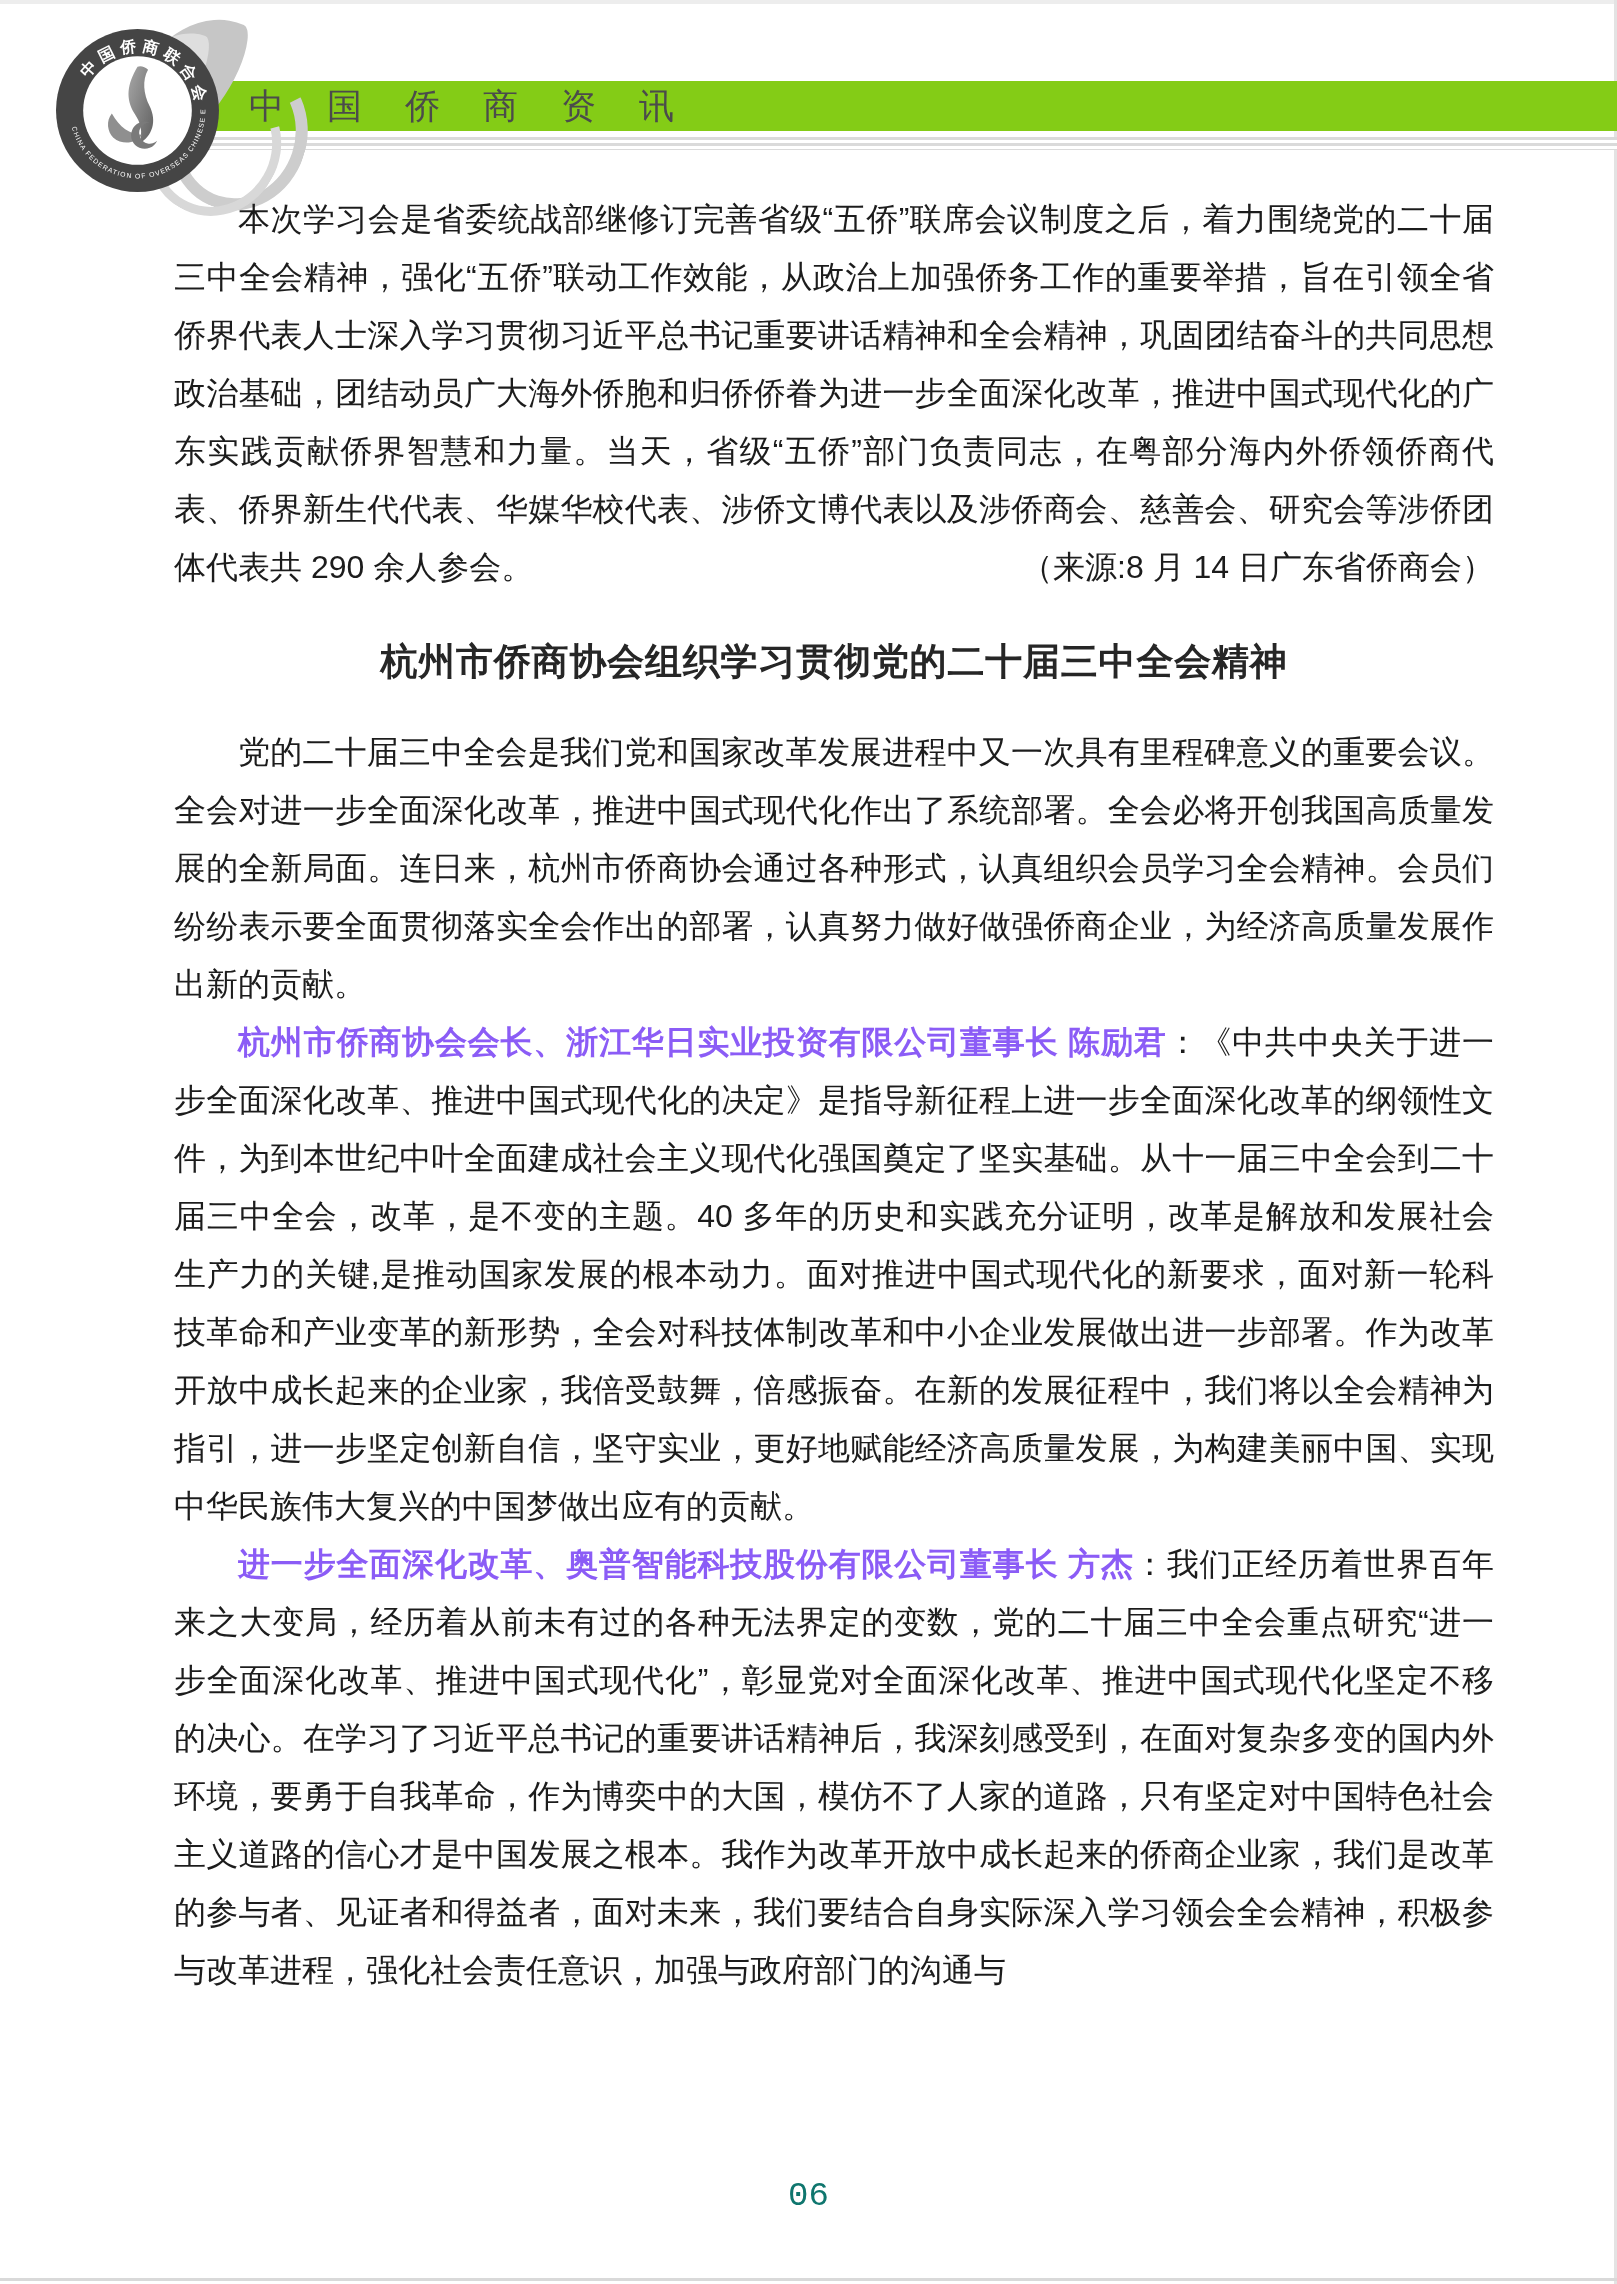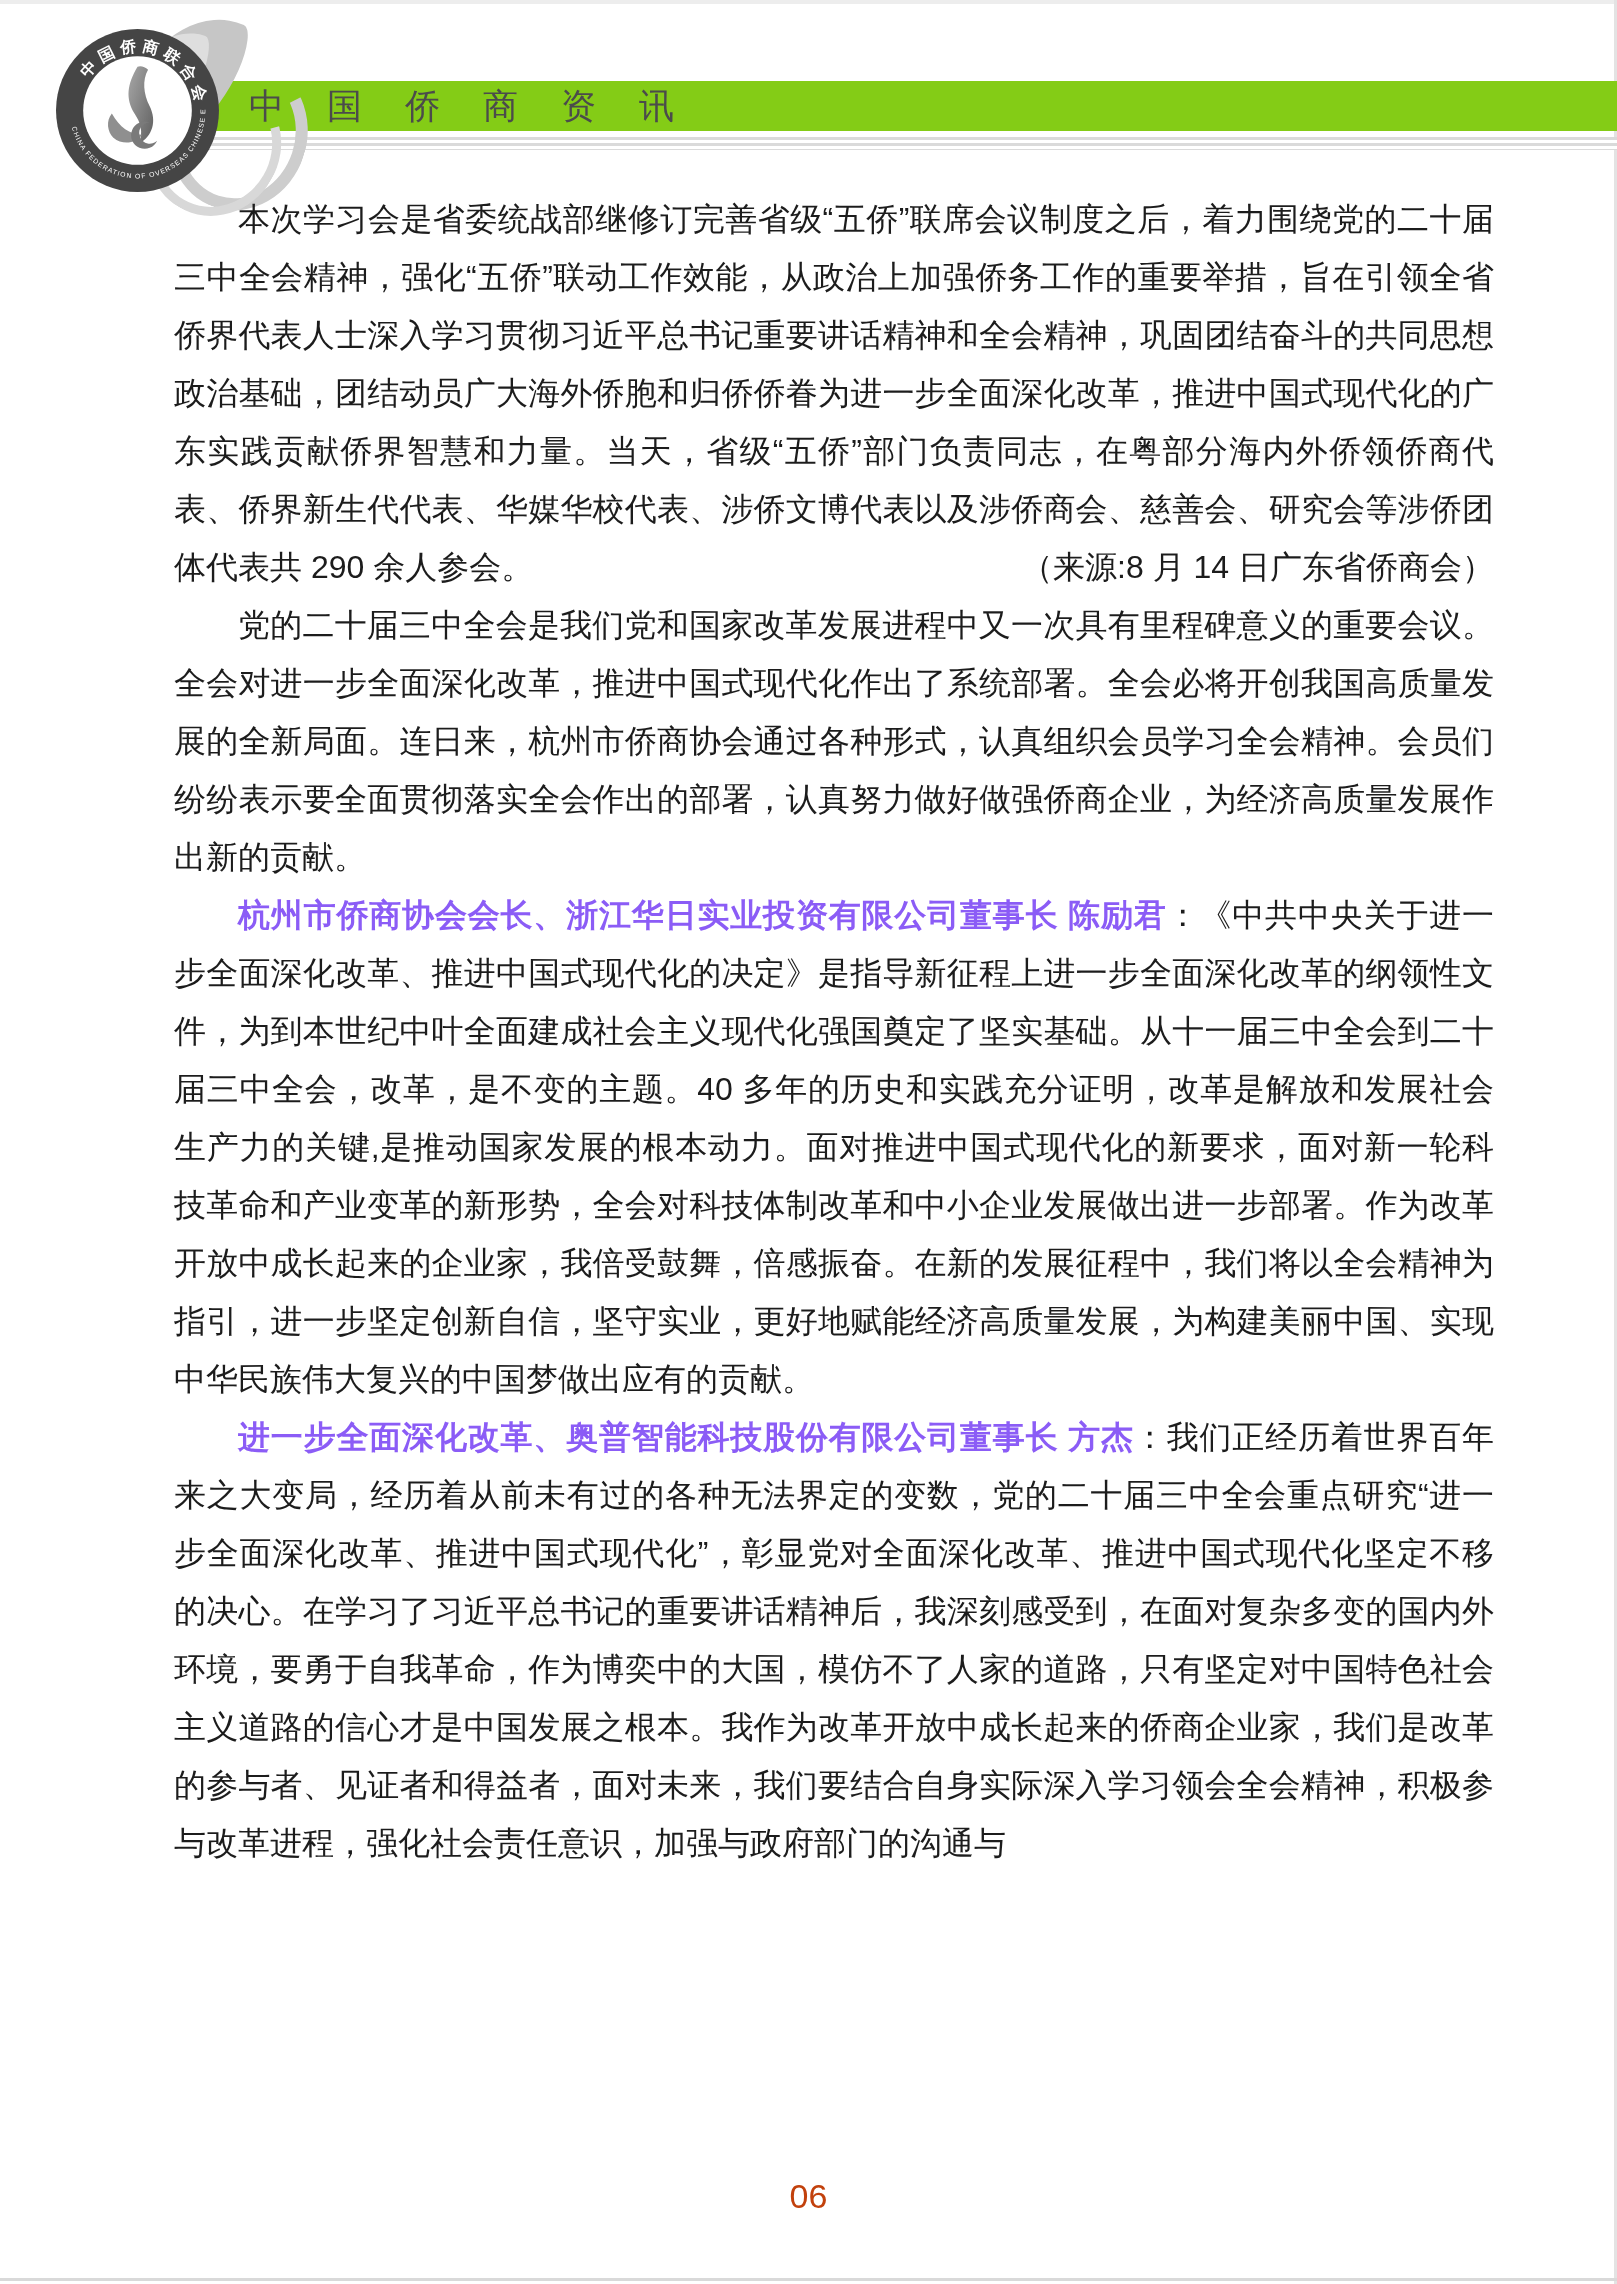--- a/index.html
+++ b/index.html
@@ -61,22 +61,22 @@
   .para.no-indent{text-indent:0;}
   .speaker{font-weight:bold;color:#8b5cf6;}
   .source-ref{float:right;text-indent:0;}
   .article-title{
     margin:42px 0 38px 0;text-indent:0;text-align:center;
     font-size:37px;font-weight:bold;color:#262626;letter-spacing:0.8px;
     line-height:47px;
   }
   .page-number{
     position:absolute;left:0;right:0;top:2177px;text-align:center;
-    font-family:Liberation Sans, sans-serif;
-    font-size:34px;color:#c2410c;
+    font-family:Liberation Mono, monospace;
+    font-size:34px;color:#0f766e;
   }
 </style>
 </head>
 <body>
 
 <div class="edge-top"></div>
 <div class="edge-right"></div>
 <div class="edge-bottom"></div>
 
 <div class="masthead-bar">
@@ -115,20 +115,21 @@
       </text>
     </svg>
   </div>
 </div>
 
 <div class="content">
 
 
   <p class="para"><span>本次学习会是省委统战部继修订完善省级“五侨”联席会议制度之后，着力围绕党的二十届三中全会精神，强化“五侨”联动工作效能，从政治上加强侨务工作的重要举措，旨在引领全省侨界代表人士深入学习贯彻习近平总书记重要讲话精神和全会精神，巩固团结奋斗的共同思想政治基础，团结动员广大海外侨胞和归侨侨眷为进一步全面深化改革，推进中国式现代化的广东实践贡献侨界智慧和力量。当天，省级“五侨”部门负责同志，在粤部分海内外侨领侨商代表、侨界新生代代表、华媒华校代表、涉侨文博代表以及涉侨商会、慈善会、研究会等涉侨团体代表共 290 余人参会。</span><span class="source-ref">（来源:8 月 14 日广东省侨商会）</span></p>
 
+  <h1 class="article-title">杭州市侨商协会组织学习贯彻党的二十届三中全会精神</h1>
 
   <p class="para">党的二十届三中全会是我们党和国家改革发展进程中又一次具有里程碑意义的重要会议。全会对进一步全面深化改革，推进中国式现代化作出了系统部署。全会必将开创我国高质量发展的全新局面。连日来，杭州市侨商协会通过各种形式，认真组织会员学习全会精神。会员们纷纷表示要全面贯彻落实全会作出的部署，认真努力做好做强侨商企业，为经济高质量发展作出新的贡献。</p>
 
   <p class="para"><span class="speaker">杭州市侨商协会会长、浙江华日实业投资有限公司董事长 陈励君</span><span>：</span><span>《中共中央关于进一步全面深化改革、推进中国式现代化的决定》是指导新征程上进一步全面深化改革的纲领性文件，为到本世纪中叶全面建成社会主义现代化强国奠定了坚实基础。从十一届三中全会到二十届三中全会，改革，是不变的主题。40 多年的历史和实践充分证明，改革是解放和发展社会生产力的关键,是推动国家发展的根本动力。面对推进中国式现代化的新要求，面对新一轮科技革命和产业变革的新形势，全会对科技体制改革和中小企业发展做出进一步部署。作为改革开放中成长起来的企业家，我倍受鼓舞，倍感振奋。在新的发展征程中，我们将以全会精神为指引，进一步坚定创新自信，坚守实业，更好地赋能经济高质量发展，为构建美丽中国、实现中华民族伟大复兴的中国梦做出应有的贡献。</span></p>
 
   <p class="para"><span class="speaker">进一步全面深化改革、奥普智能科技股份有限公司董事长 方杰</span><span>：</span><span>我们正经历着世界百年来之大变局，经历着从前未有过的各种无法界定的变数，党的二十届三中全会重点研究“进一步全面深化改革、推进中国式现代化”，彰显党对全面深化改革、推进中国式现代化坚定不移的决心。在学习了习近平总书记的重要讲话精神后，我深刻感受到，在面对复杂多变的国内外环境，要勇于自我革命，作为博奕中的大国，模仿不了人家的道路，只有坚定对中国特色社会主义道路的信心才是中国发展之根本。我作为改革开放中成长起来的侨商企业家，我们是改革的参与者、见证者和得益者，面对未来，我们要结合自身实际深入学习领会全会精神，积极参与改革进程，强化社会责任意识，加强与政府部门的沟通与</span></p>
 </div>
 
 <div class="page-number">06</div>
 

